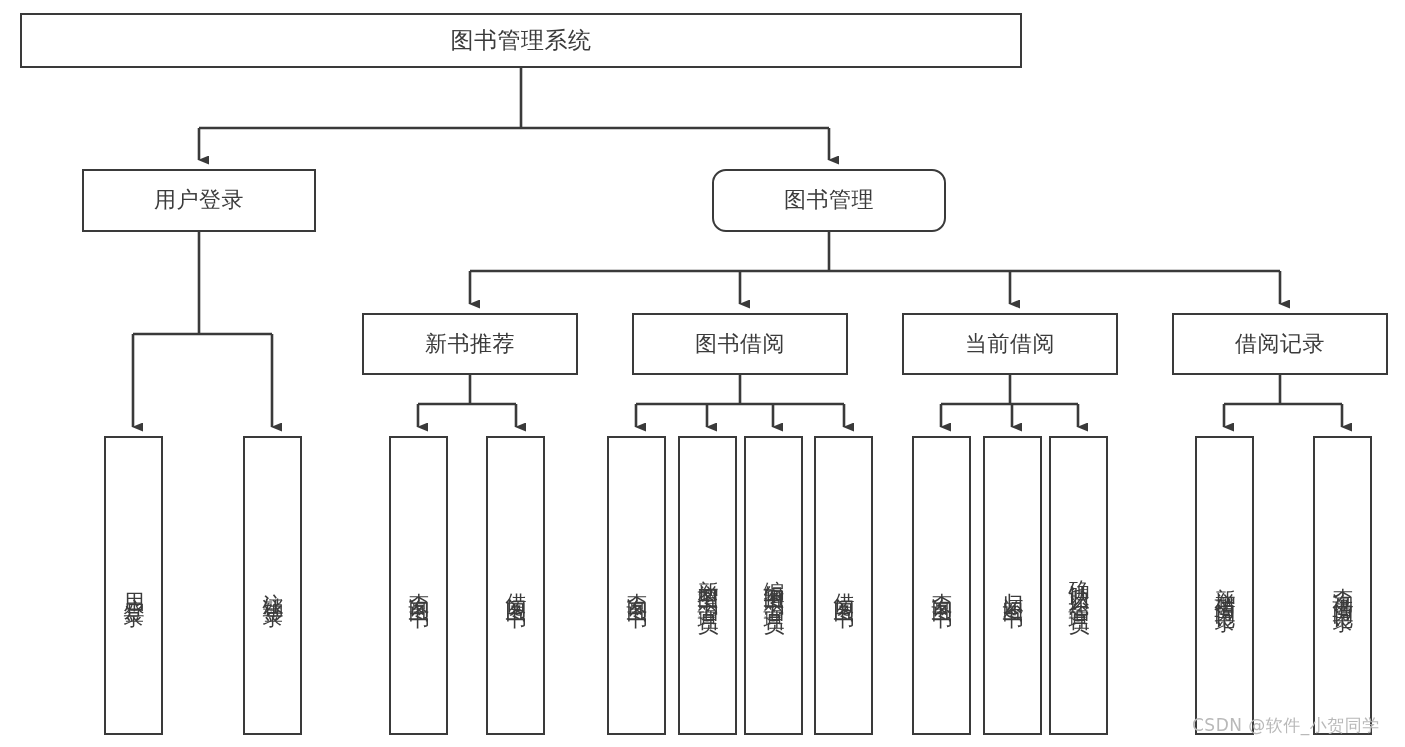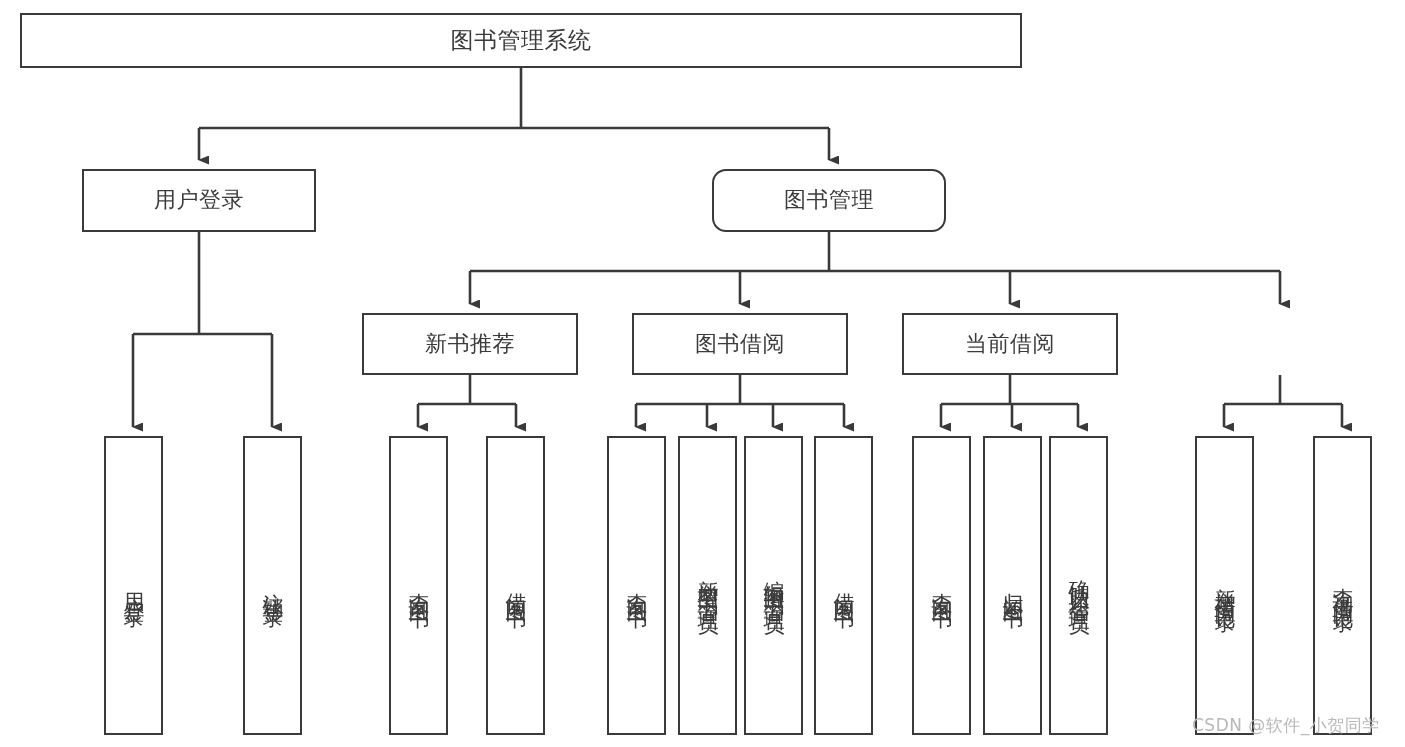--- a/index.html
+++ b/index.html
@@ -138,20 +138,23 @@
 
   <div class="node horizontal" style="left:632px; top:313px; width:216px; height:62px;">
     <span class="label">图书借阅</span>
   </div>
   <div class="node horizontal" style="left:362px; top:313px; width:216px; height:62px;">
     <span class="label">新书推荐</span>
   </div>
   <div class="node horizontal" style="left:902px; top:313px; width:216px; height:62px;">
     <span class="label">当前借阅</span>
   </div>
+  <div class="node horizontal" style="left:1172px; top:313px; width:216px; height:62px;">
+    <span class="label">借阅记录</span>
+  </div>
 
   <div class="node vertical" style="left:104px; top:436px; width:59px; height:299px;">
     <span class="label">用户登录</span>
   </div>
   <div class="node vertical" style="left:243px; top:436px; width:59px; height:299px;">
     <span class="label">注销登录</span>
   </div>
   <div class="node vertical" style="left:389px; top:436px; width:59px; height:299px;">
     <span class="label">查询图书</span>
   </div>

